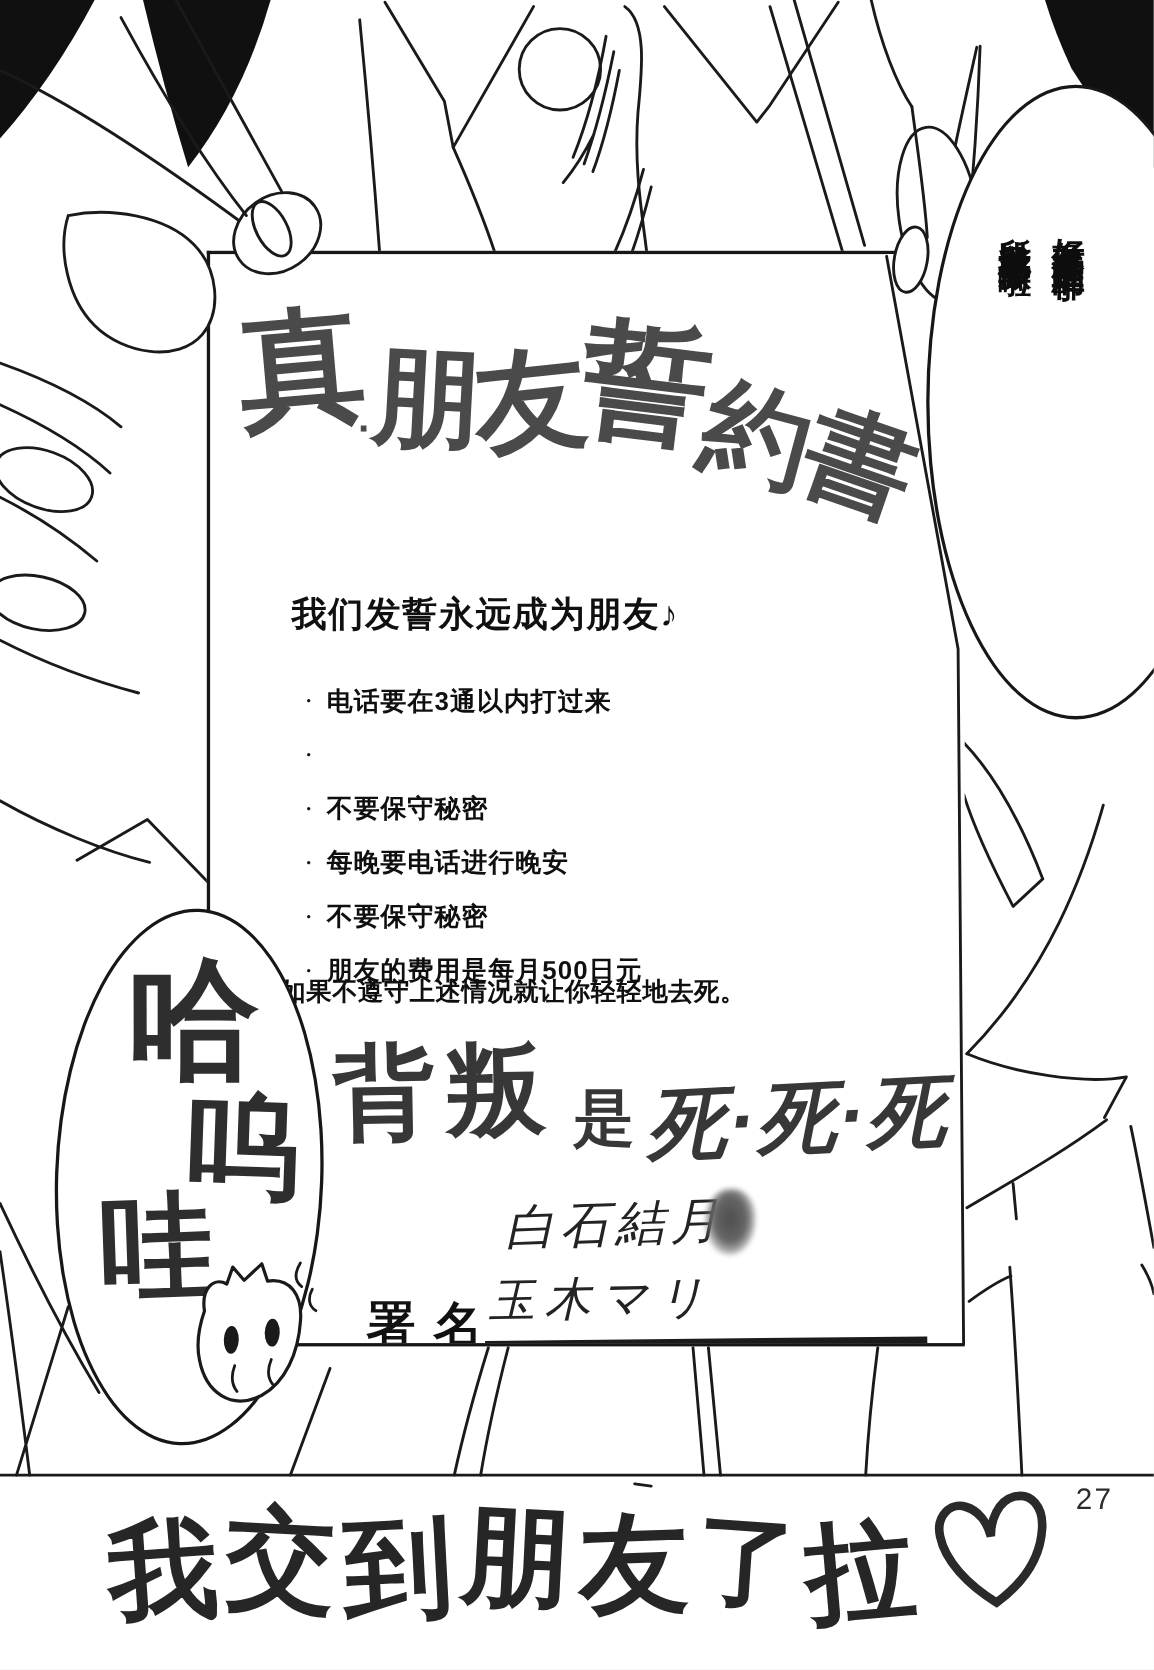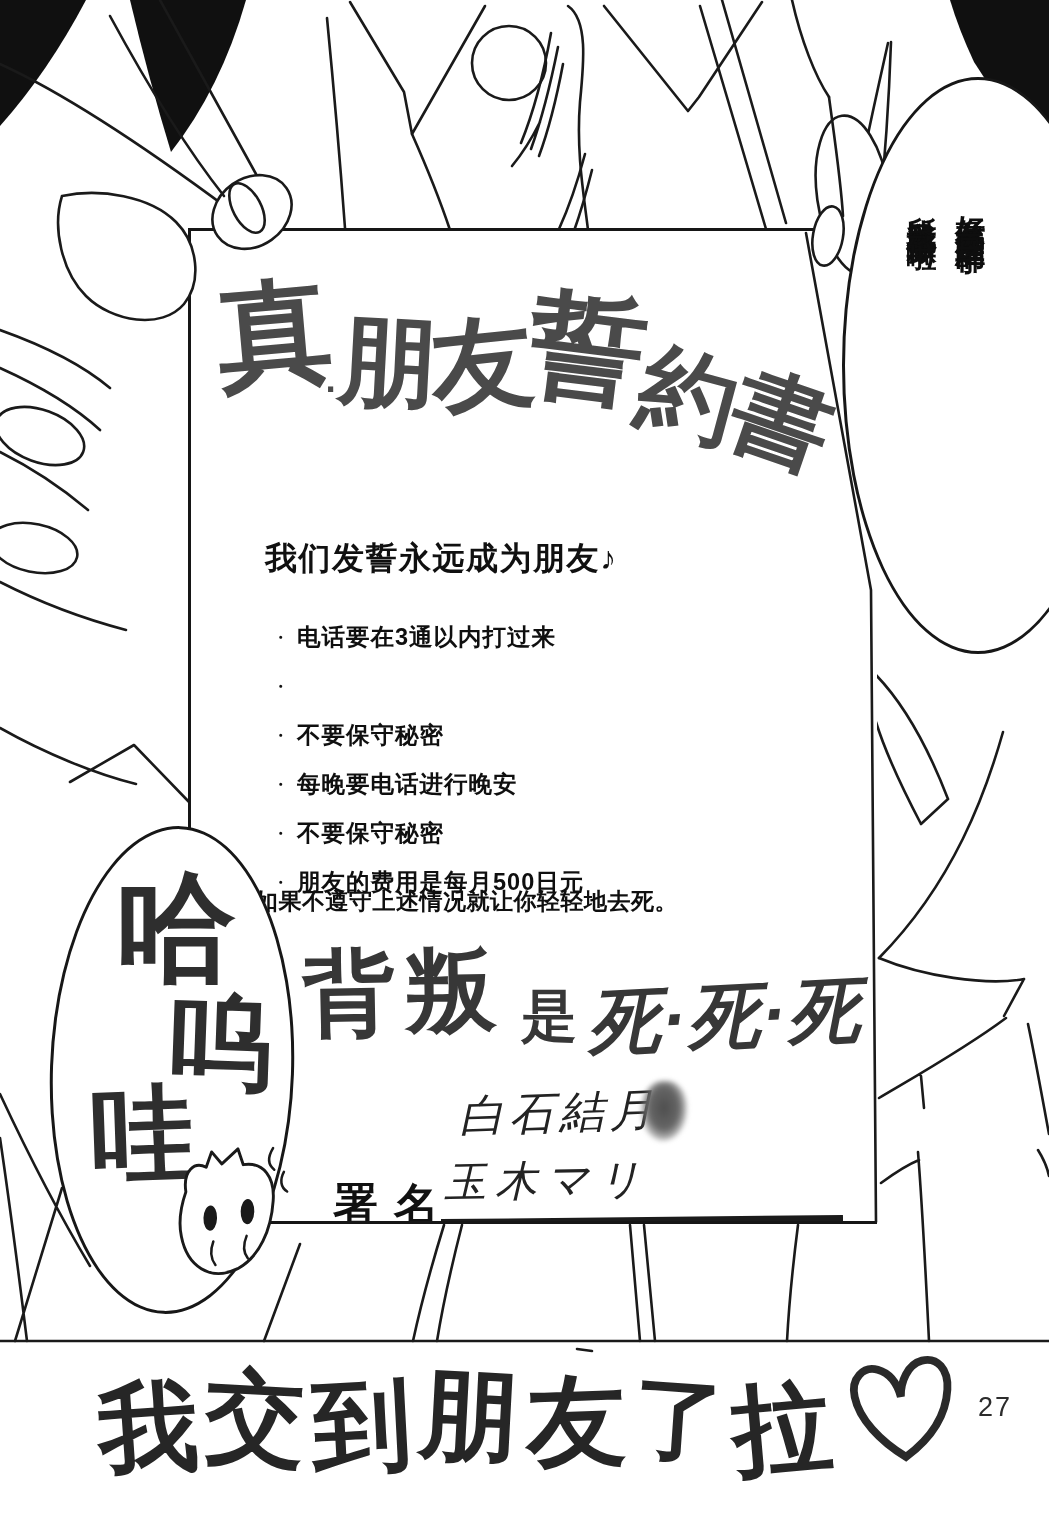--- a/index.html
+++ b/index.html
@@ -64,21 +64,21 @@
            color:#262626;letter-spacing:7px;white-space:nowrap;}
   .caption .ch{display:inline-block;}
   .caption .ch:nth-child(1){transform:translateY(8px) rotate(-4deg);}
   .caption .ch:nth-child(2){transform:translateY(-2px) rotate(3deg);}
   .caption .ch:nth-child(3){transform:translateY(6px) rotate(-3deg);}
   .caption .ch:nth-child(4){transform:translateY(-4px) rotate(3deg);}
   .caption .ch:nth-child(5){transform:translateY(2px) rotate(-2deg);}
   .caption .ch:nth-child(6){transform:translateY(-2px) rotate(4deg);font-size:.92em;}
   .caption .ch:nth-child(7){transform:translateY(8px) rotate(-5deg);}
   .heart{position:absolute;left:845px;top:1350px;z-index:2;}
-  .page-number{position:absolute;left:978px;top:1348px;z-index:2;font-size:27px;color:#2c2c2c;letter-spacing:2px;margin-top:44px;}
+  .page-number{position:absolute;left:978px;top:1348px;z-index:2;font-size:27px;color:#2c2c2c;letter-spacing:2px;}
 </style>
 </head>
 <body>
 
 <div class="canvas">
 
   <svg width="1049" height="1518" style="z-index:1">
 
     <path class="inkfill" d="M0,0 L86,0 Q48,72 0,126 Z"></path>
     <path class="inkfill" d="M130,0 L246,0 Q221,88 171,152 Q149,80 130,0 Z"></path>

